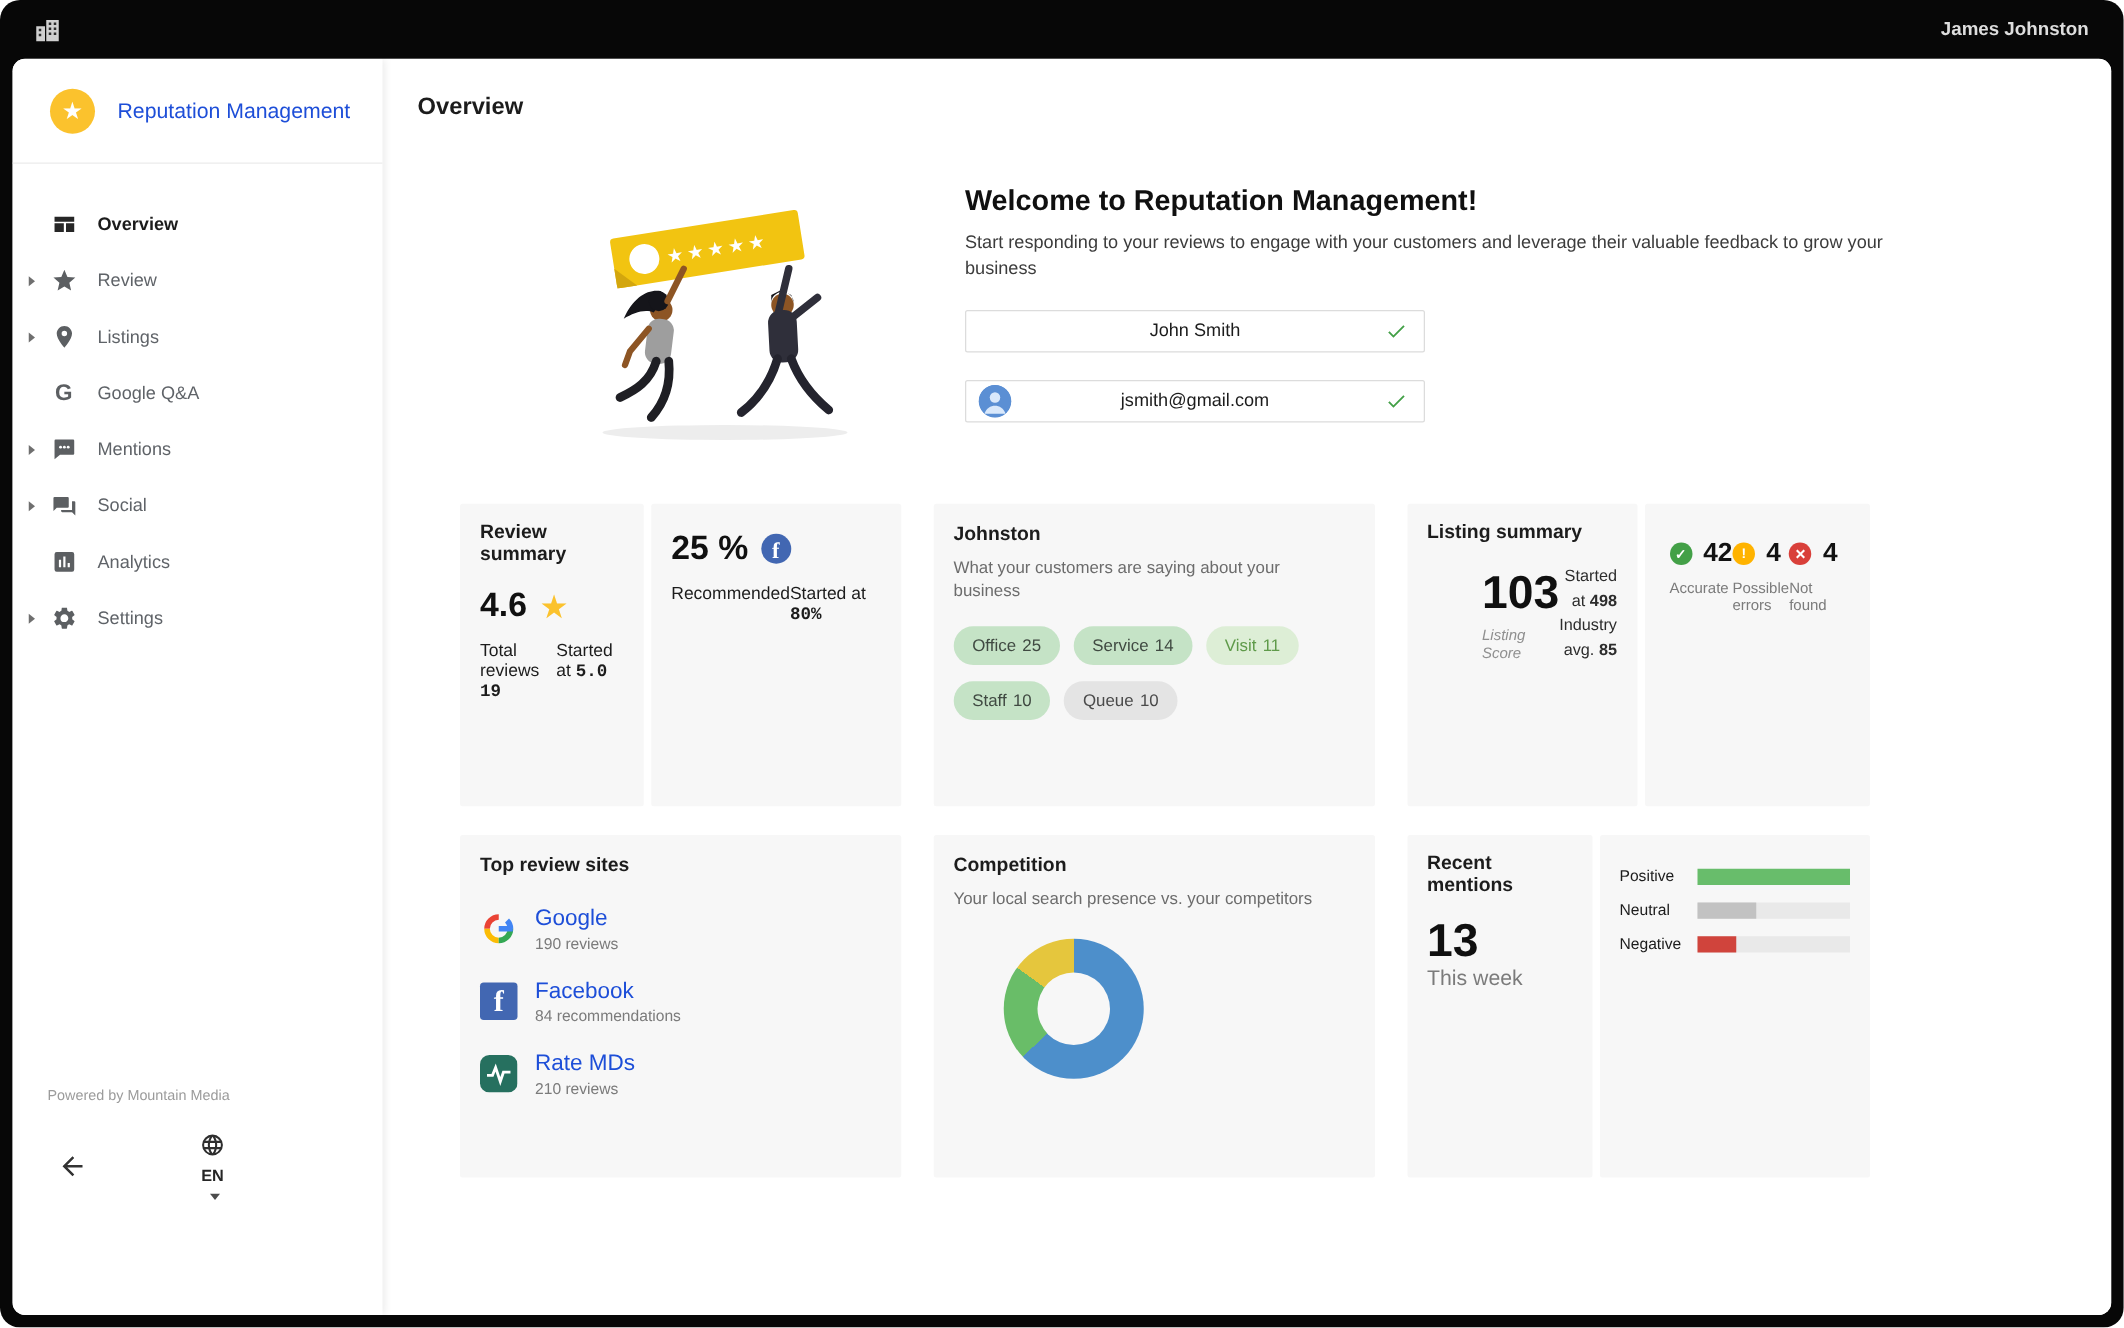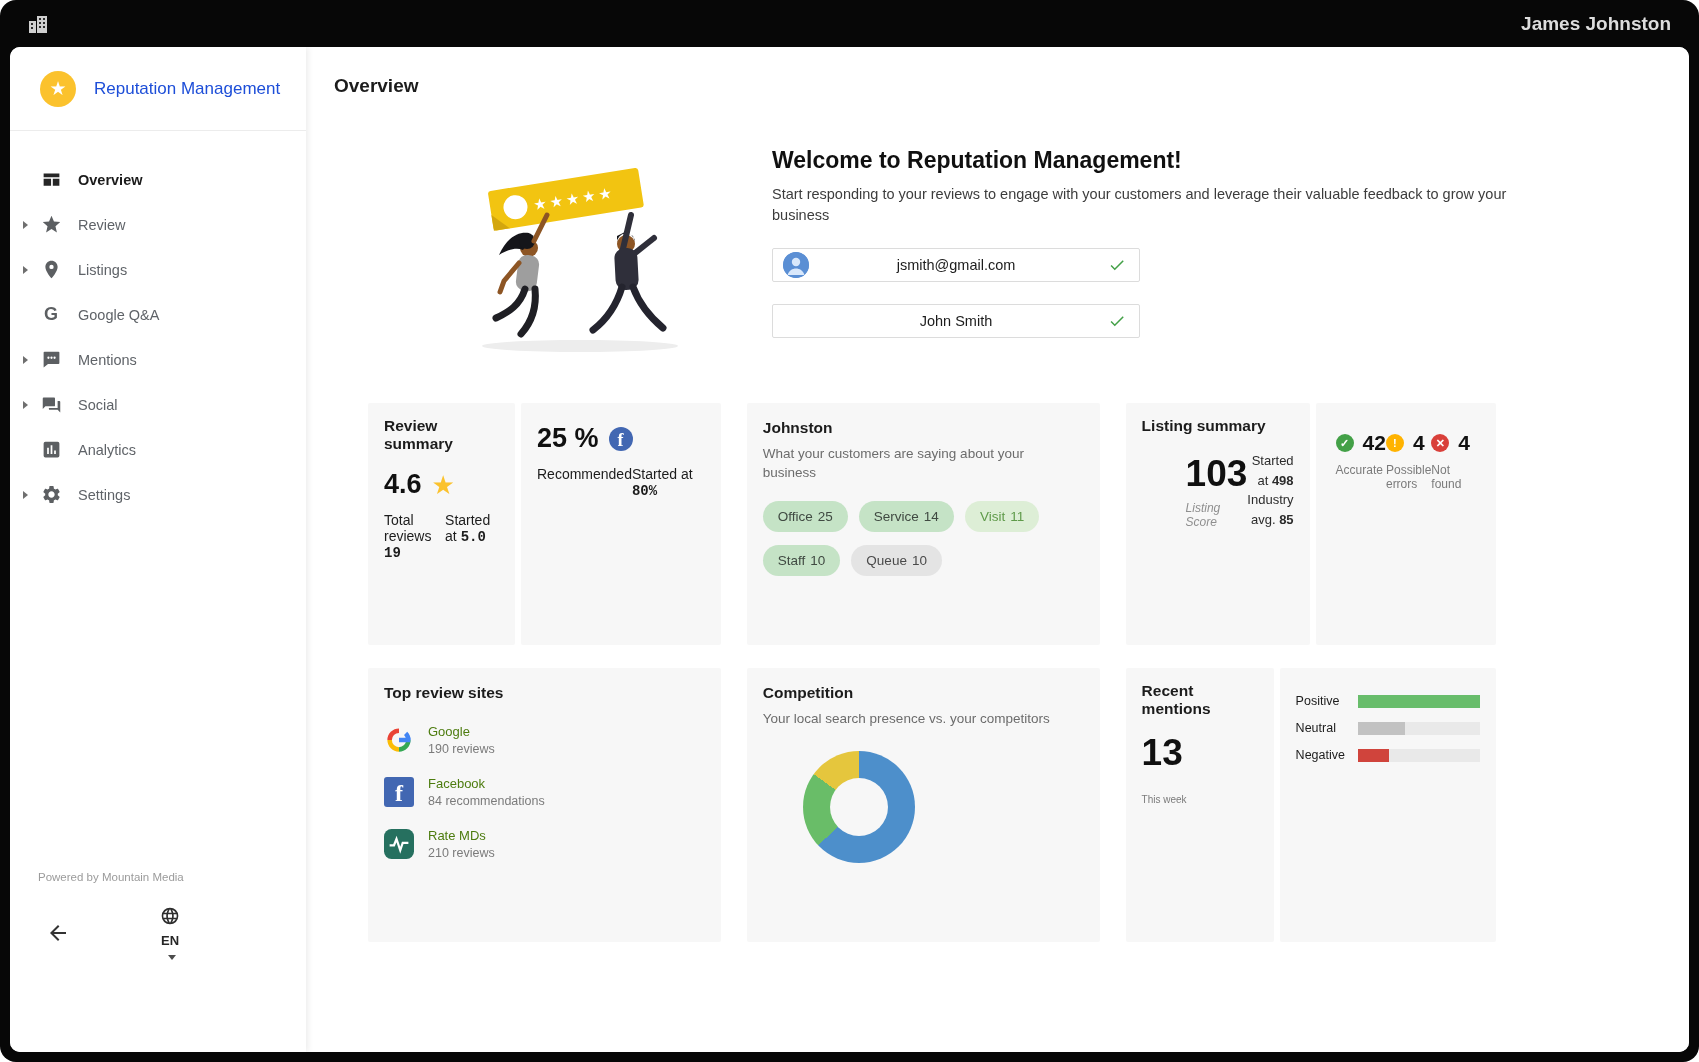--- a/index.html
+++ b/index.html
@@ -2,21 +2,21 @@
 <html><head>
 <meta charset="utf-8">
 <style>
   * { box-sizing: border-box; margin: 0; padding: 0; }
   body { background:#ffffff; font-family:"Liberation Sans", sans-serif; }
 
   .frame { position:relative; width:1699px; height:1062px; background:#070707; border-radius:16px; overflow:hidden; }
 
   
   .topbar { height:47px; display:flex; align-items:center; justify-content:space-between; padding:0 28px 0 26px; }
-  .topbar-user { color:#dddddd; font-size:19px; font-weight:700; }
+  .topbar-user { color:#dddddd; font-size:15px; font-weight:700; }
 
   
   .app { position:absolute; left:10px; right:10px; top:47px; bottom:10px; background:#ffffff; border-radius:10px; display:flex; overflow:hidden; }
 
   
   .sidebar { flex:0 0 296px; width:296px; background:#fff; box-shadow:2px 0 6px rgba(0,0,0,.08); position:relative; z-index:2; }
   .brand { height:84px; display:flex; align-items:center; gap:18px; padding-left:30px; border-bottom:1px solid #ececec; }
   .brand-badge { width:36px; height:36px; border-radius:50%; background:#fbc22d; color:#fff; display:flex; align-items:center; justify-content:center; font-size:19px; flex:0 0 36px; }
   .brand-name { font-size:17px; color:#1d4ed8; }
 
@@ -87,30 +87,30 @@
   .stat-ico { width:18px; height:18px; border-radius:50%; color:#fff; font-size:11px; font-weight:700; display:flex; align-items:center; justify-content:center; }
   .stat-val { font-size:21px; font-weight:600; color:#121212; }
   .stat-label { margin-top:8px; font-size:12px; color:#7b7b7b; }
 
   
   .sites { margin-top:22px; }
   .site { display:flex; align-items:center; margin-bottom:20px; cursor:pointer; }
   .site-ico { width:30px; height:30px; margin-right:14px; flex:0 0 30px; }
   .site-ico svg { width:30px; height:30px; }
   .fb-square { width:30px; height:30px; border-radius:3px; background:#4267b2; color:#fff; display:flex; align-items:flex-end; justify-content:center; overflow:hidden; font-family:"Liberation Serif", serif; font-weight:700; font-size:24px; line-height:27px; }
-  .site-name { font-size:13px; color:#4d7c0f; }
+  .site-name { font-size:18px; color:#1d4ed8; }
   .site-detail { font-size:12.5px; color:#7b7b7b; margin-top:3px; }
 
   
   .donut { width:112px; height:112px; border-radius:50%; margin:22px 0 0 40px; position:relative; background:#4d8fcb; }
   .donut::after { content:""; position:absolute; inset:27px; border-radius:50%; background:#f7f7f7; }
 
   
   .rm-count { font-size:37px; font-weight:600; color:#101010; margin-top:16px; line-height:1; }
-  .rm-period { font-size:10px; color:#7b7b7b; margin-top:23px; }
+  .rm-period { font-size:17px; color:#7b7b7b; margin-top:2px; }
   .mention-row { display:flex; align-items:center; margin-top:13px; }
   .mention-row:first-child { margin-top:12px; }
   .m-label { width:62px; font-size:12.5px; color:#1c1c1c; }
   .m-track { flex:1; height:13px; background:#e9e9e9; }
   .m-fill { height:100%; }
 </style>
 </head>
 <body>
 
 <div class="frame">
@@ -273,37 +273,37 @@
           <rect x="185" y="107" width="23" height="42" rx="10" fill="#2f2f3a" transform="rotate(-3 196 128)"></rect>
           <path d="M192 146 C186 166 176 179 163 189" stroke="#24242e" stroke-width="7" stroke-linecap="round" fill="none"></path>
           <path d="M203 146 C210 165 221 177 233 187" stroke="#24242e" stroke-width="7" stroke-linecap="round" fill="none"></path>
         </svg>
 
         <div class="welcome-body">
           <div class="welcome-title">Welcome to Reputation Management!</div>
           <div class="welcome-sub">Start responding to your reviews to engage with your customers and leverage their valuable feedback to grow your business</div>
 
           <div class="field">
+            <span class="field-text">John Smith</span>
+            <span class="check">
+              <svg viewBox="0 0 24 24">
+                  <path d="M9 16.17 4.83 12l-1.42 1.41L9 19 21 7l-1.41-1.41L9 16.17z"></path>
+                </svg>
+            </span>
+          </div>
+
+          <div class="field">
             <span class="avatar">
               <svg viewBox="0 0 26 26" width="26" height="26">
                   <circle cx="13" cy="13" r="13" fill="#5b8fd4"></circle>
                   <circle cx="13" cy="10" r="4.2" fill="#d9e8fb"></circle>
                   <path d="M4.5 23c1.5-4.5 5-6.5 8.5-6.5s7 2 8.5 6.5z" fill="#d9e8fb"></path>
                 </svg>
             </span>
             <span class="field-text">jsmith@gmail.com</span>
-            <span class="check">
-              <svg viewBox="0 0 24 24">
-                  <path d="M9 16.17 4.83 12l-1.42 1.41L9 19 21 7l-1.41-1.41L9 16.17z"></path>
-                </svg>
-            </span>
-          </div>
-
-          <div class="field">
-            <span class="field-text">John Smith</span>
             <span class="check">
               <svg viewBox="0 0 24 24">
                   <path d="M9 16.17 4.83 12l-1.42 1.41L9 19 21 7l-1.41-1.41L9 16.17z"></path>
                 </svg>
             </span>
           </div>
         </div>
       </section>
 
       <section class="cards">

